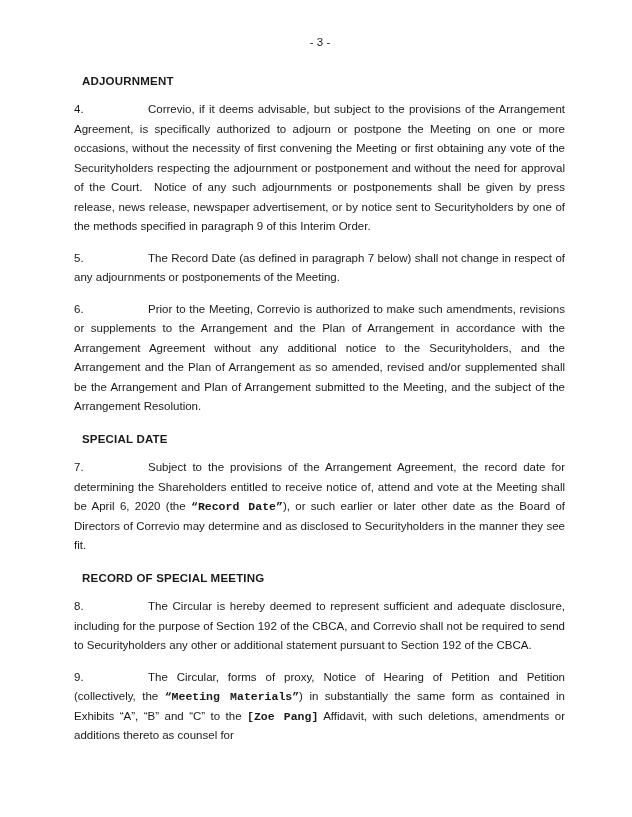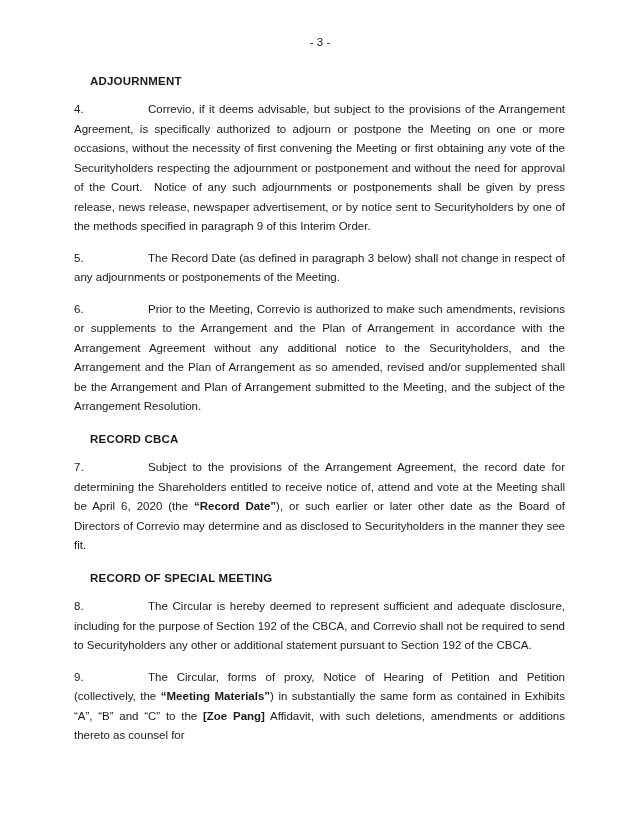--- a/index.html
+++ b/index.html
@@ -21,49 +21,50 @@
     padding: 33px 66px 0 74px;
   }
   .page-number {
     text-align: center;
     margin: 0 0 19px 0;
   }
   .heading {
     font-size: 11.5px;
     font-weight: bold;
     line-height: 19.5px;
-    margin: 13px 0 9px 16px;
+    margin: 13px 0 9px 8px;
     letter-spacing: 0.2px;
   }
   .heading:first-of-type {
     margin-top: 0;
   }
   .para {
     margin: 0 1px 12px 0;
     text-align: justify;
     text-justify: inter-word;
   }
   .pnum {
     display: inline-block;
     width: 74px;
     text-align: left;
   }
   .b {
     font-weight: bold;
+    font-family: Liberation Mono, monospace;
   }
 </style>
 </head>
 <body>
 
 <div class="page">
   <div class="page-number">- 3 -</div>
   <main class="doc">
       <h2 class="heading">ADJOURNMENT</h2>
       <p class="para"><span class="pnum">4.</span><span>Correvio, if it deems advisable, but subject to the provisions of the Arrangement Agreement, is specifically authorized to adjourn or postpone the Meeting on one or more occasions, without the necessity of first convening the Meeting or first obtaining any vote of the Securityholders respecting the adjournment or postponement and without the need for approval of the Court.&nbsp; Notice of any such adjournments or postponements shall be given by press release, news release, newspaper advertisement, or by notice sent to Securityholders by one of the methods specified in paragraph 9 of this Interim Order.</span></p>
-      <p class="para"><span class="pnum">5.</span><span>The Record Date (as defined in paragraph 3 below) shall not change in respect of any adjournments or postponements of the Meeting.</span></p>
+      <p class="para"><span class="pnum">5.</span><span>The Record Date (as defined in paragraph 7 below) shall not change in respect of any adjournments or postponements of the Meeting.</span></p>
       <p class="para"><span class="pnum">6.</span><span>Prior to the Meeting, Correvio is authorized to make such amendments, revisions or supplements to the Arrangement and the Plan of Arrangement in accordance with the Arrangement Agreement without any additional notice to the Securityholders, and the Arrangement and the Plan of Arrangement as so amended, revised and/or supplemented shall be the Arrangement and Plan of Arrangement submitted to the Meeting, and the subject of the Arrangement Resolution.</span></p>
-      <h2 class="heading">RECORD CBCA</h2>
+      <h2 class="heading">SPECIAL DATE</h2>
       <p class="para"><span class="pnum">7.</span><span>Subject to the provisions of the Arrangement Agreement, the record date for determining the Shareholders entitled to receive notice of, attend and vote at the Meeting shall be April 6, 2020 (the </span><span class="b">“Record Date”</span><span>), or such earlier or later other date as the Board of Directors of Correvio may determine and as disclosed to Securityholders in the manner they see fit.</span></p>
       <h2 class="heading">RECORD OF SPECIAL MEETING</h2>
       <p class="para"><span class="pnum">8.</span><span>The Circular is hereby deemed to represent sufficient and adequate disclosure, including for the purpose of Section 192 of the CBCA, and Correvio shall not be required to send to Securityholders any other or additional statement pursuant to Section 192 of the CBCA.</span></p>
       <p class="para"><span class="pnum">9.</span><span>The Circular, forms of proxy, Notice of Hearing of Petition and Petition (collectively, the </span><span class="b">“Meeting Materials”</span><span>) in substantially the same form as contained in Exhibits “A”, “B” and “C” to the </span><span class="b">[Zoe Pang]</span><span> Affidavit, with such deletions, amendments or additions thereto as counsel for</span></p>
     </main>
 </div>
 
 </body></html>

